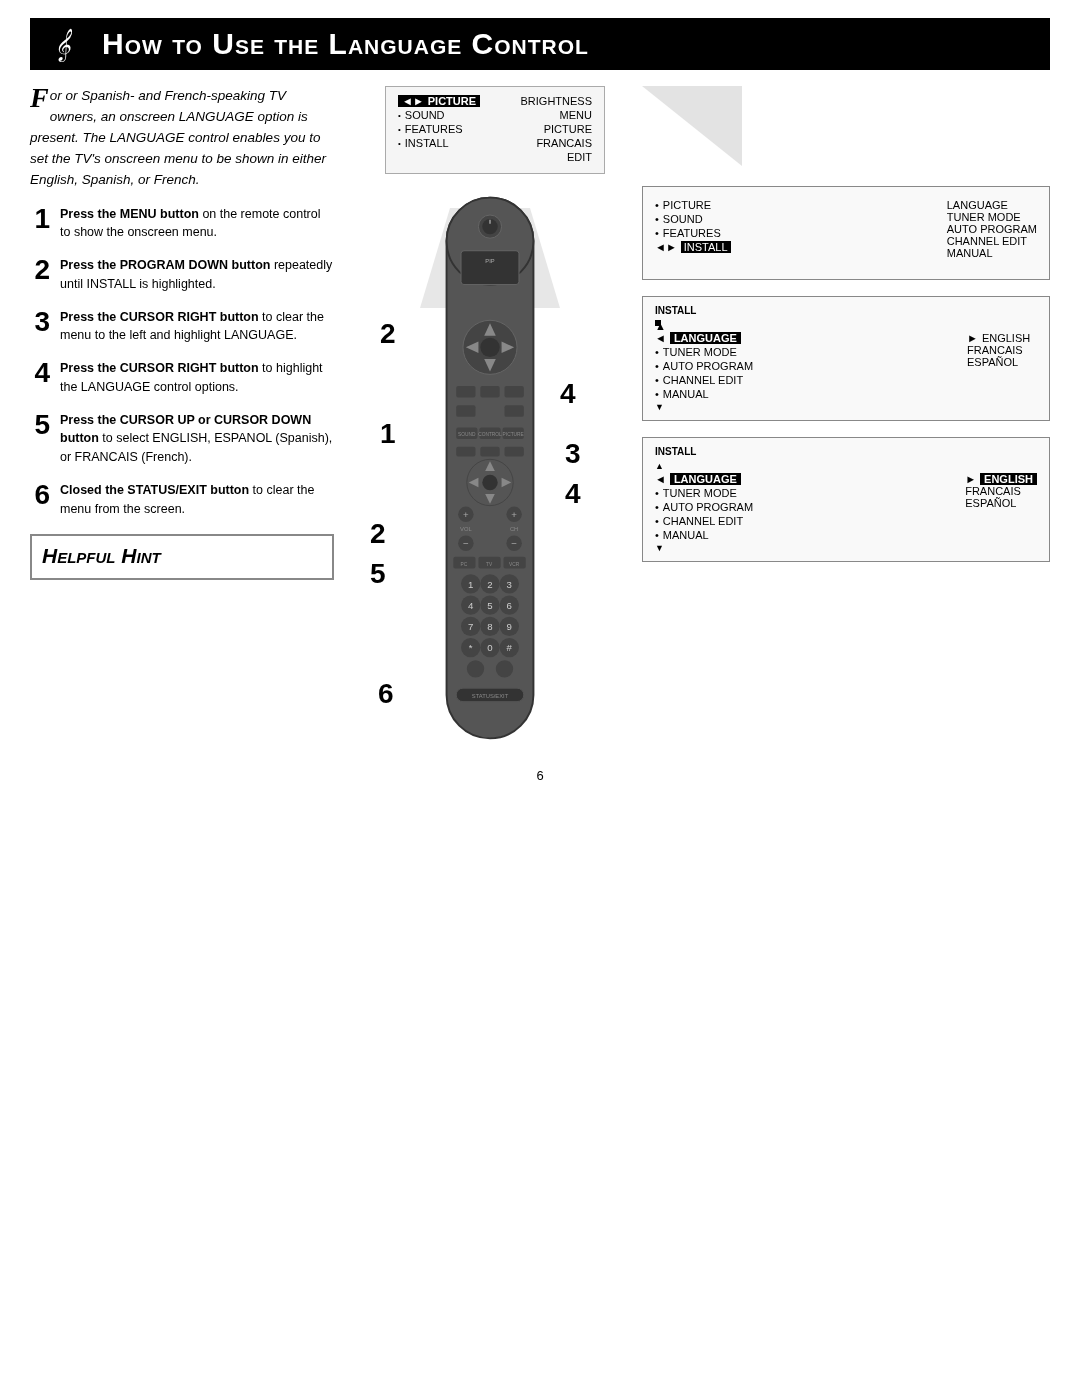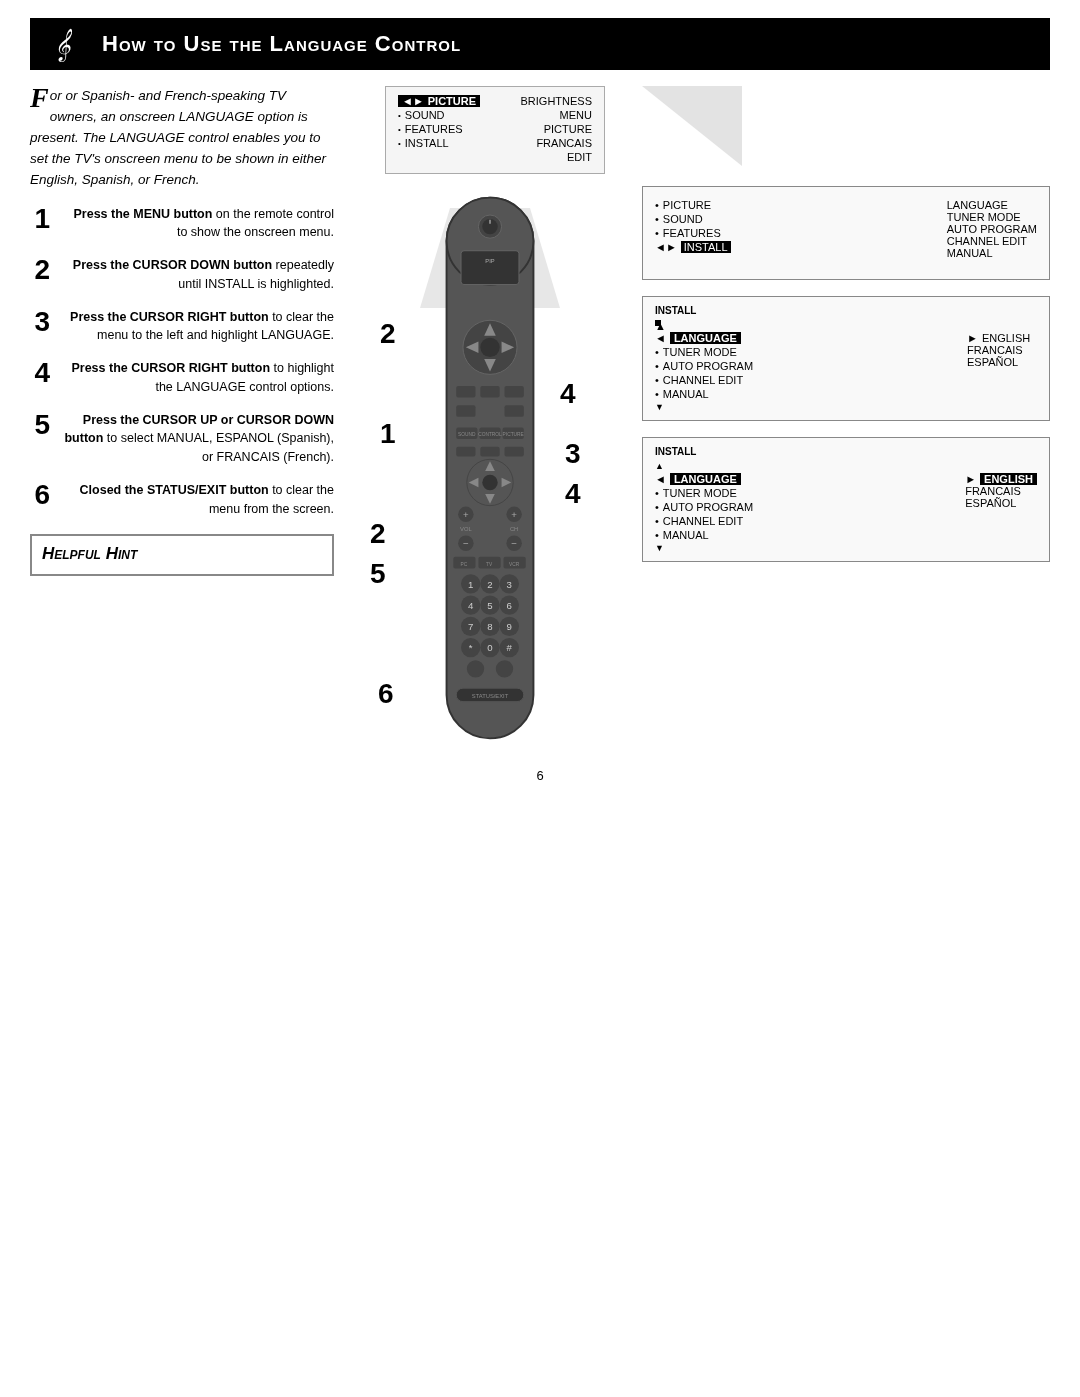--- a/index.html
+++ b/index.html
@@ -21,21 +21,21 @@
       padding: 8px 20px;
       margin: 18px 30px 0 30px;
     }
     .header-icon {
       width: 36px;
       height: 36px;
       margin-right: 16px;
       flex-shrink: 0;
     }
     .header-title {
-      font-size: 22px;
+      font-size: 30px;
       font-weight: bold;
       letter-spacing: 1px;
       font-variant: small-caps;
     }
 
     
     .main-content {
       display: flex;
       margin: 0 30px;
       padding-top: 16px;
@@ -78,33 +78,32 @@
       font-size: 28px;
       font-weight: bold;
       line-height: 1;
       flex-shrink: 0;
       width: 20px;
       text-align: right;
     }
     .step-text {
       font-size: 12.5px;
       line-height: 1.5;
-      text-align: right;
     }
     .step-text strong {
       font-weight: bold;
     }
 
     
     .hint-box {
       border: 2px solid #888;
       padding: 8px 10px 10px;
     }
     .hint-title {
-      font-size: 17px;
+      font-size: 21px;
       font-weight: bold;
       font-style: italic;
       font-variant: small-caps;
     }
     .hint-text {
       font-size: 12px;
       line-height: 1.5;
     }
 
     
@@ -245,42 +244,42 @@
         <div class="step">
           <div class="step-number">1</div>
           <div class="step-text">
             <strong>Press the MENU button</strong><span> on the remote control to show the onscreen menu.</span>
           </div>
         </div>
 
         <div class="step">
           <div class="step-number">2</div>
           <div class="step-text">
-            <strong>Press the CURSOR DOWN button</strong><span> repeatedly until INSTALL is highlighted.</span>
+            <strong>Press the PROGRAM DOWN button</strong><span> repeatedly until INSTALL is highlighted.</span>
           </div>
         </div>
 
         <div class="step">
           <div class="step-number">3</div>
           <div class="step-text">
             <strong>Press the CURSOR RIGHT button</strong><span> to clear the menu to the left and highlight LANGUAGE.</span>
           </div>
         </div>
 
         <div class="step">
           <div class="step-number">4</div>
           <div class="step-text">
             <strong>Press the CURSOR RIGHT button</strong><span> to highlight the LANGUAGE control options.</span>
           </div>
         </div>
 
         <div class="step">
           <div class="step-number">5</div>
           <div class="step-text">
-            <strong>Press the CURSOR UP or CURSOR DOWN button</strong><span> to select MANUAL, ESPANOL (Spanish), or FRANCAIS (French).</span>
+            <strong>Press the CURSOR UP or CURSOR DOWN button</strong><span> to select ENGLISH, ESPANOL (Spanish), or FRANCAIS (French).</span>
           </div>
         </div>
 
         <div class="step">
           <div class="step-number">6</div>
           <div class="step-text">
             <strong>Closed the STATUS/EXIT button</strong><span> to clear the menu from the screen.</span>
           </div>
         </div>
 

